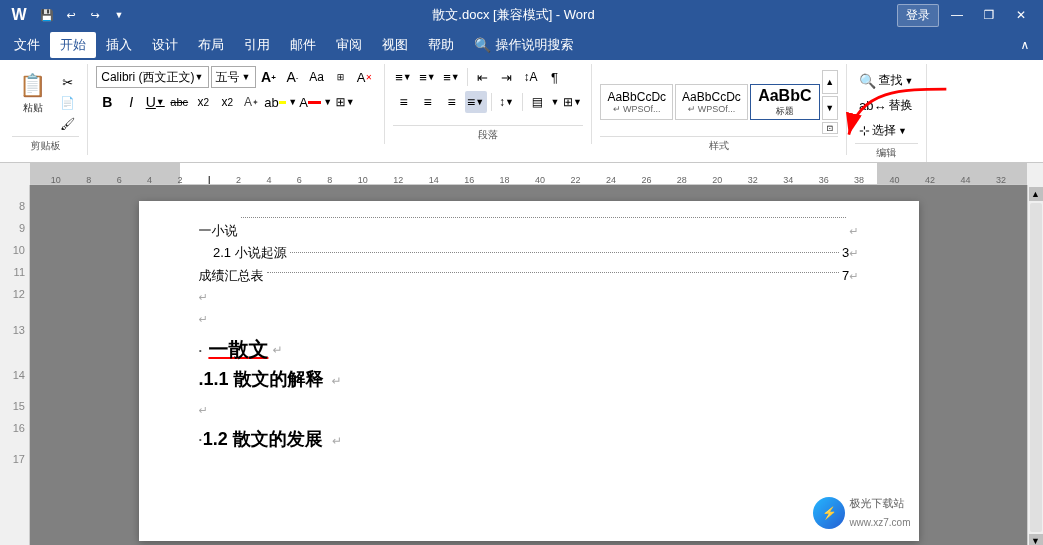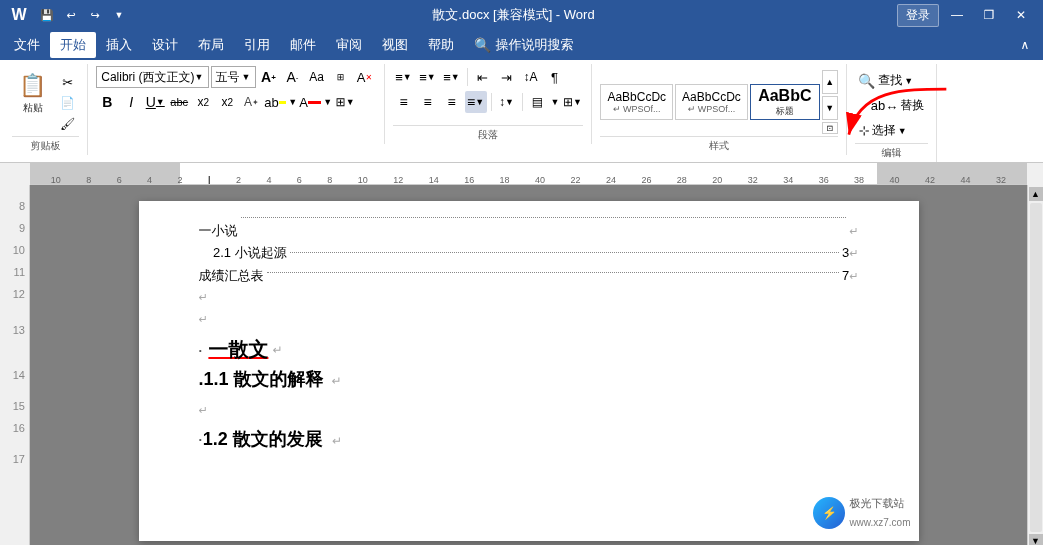--- a/index.html
+++ b/index.html
@@ -319,21 +319,21 @@
     <div class="ribbon-section-label" style="font-size:10px;color:#555;border-top:1px solid #ddd;width:100%;text-align:center;padding-top:2px;margin-top:2px;position:relative;">样式</div>
   </div>
 
   <div class="ribbon-group" style="min-width:80px;position:relative;">
     <div style="display:flex;flex-direction:column;gap:4px;margin-top:4px;">
       <div style="display:flex;align-items:center;gap:2px;cursor:pointer;padding:2px 4px;border-radius:2px;">
         <span style="font-size:14px;">🔍</span>
         <span style="font-size:12px;">查找</span>
         <span style="font-size:9px;">▼</span>
       </div>
-      <div style="display:flex;align-items:center;gap:2px;cursor:pointer;padding:2px 4px;border-radius:2px;margin-left:12px;">
+      <div style="display:flex;align-items:center;gap:2px;cursor:pointer;padding:2px 4px;border-radius:2px;">
         <span style="font-size:13px;">ab↔</span>
         <span style="font-size:12px;">替换</span>
       </div>
       <div style="display:flex;align-items:center;gap:2px;cursor:pointer;padding:2px 4px;border-radius:2px;">
         <span style="font-size:13px;">⊹</span>
         <span style="font-size:12px;">选择</span>
         <span style="font-size:9px;">▼</span>
       </div>
     </div>
     <div class="ribbon-section-label" style="font-size:10px;color:#555;border-top:1px solid #ddd;width:100%;text-align:center;padding-top:2px;margin-top:2px;">编辑</div>

